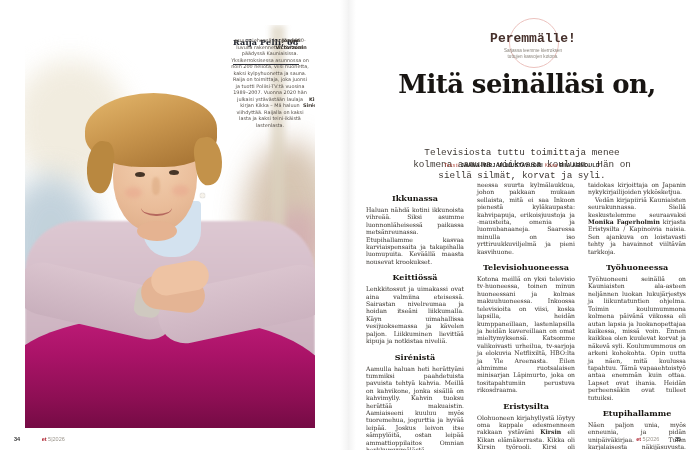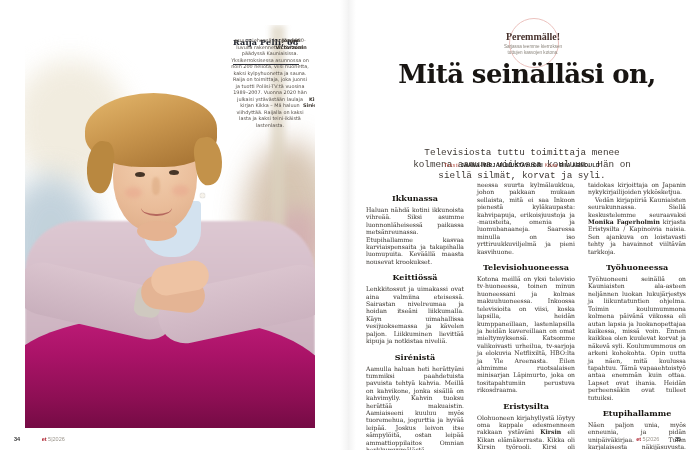--- a/index.html
+++ b/index.html
@@ -52,25 +52,25 @@
   .caption-title{font-family:"DejaVu Serif","Liberation Serif",serif;font-weight:bold;font-size:8px;
                  color:#20242e;letter-spacing:.2px;padding-bottom:17px;margin:0 2px 4px 2px;
                  border-bottom:.5px solid #2a2d36;}
   .caption-body{font-family:"DejaVu Sans","Liberation Sans",sans-serif;font-size:4.9px;line-height:6.5px;color:#57514a;}
   .caption-body b{color:#3a342e;}
 
   
   .badge{position:absolute;left:140px;top:16px;width:90px;text-align:center;}
   .badge-ring{position:absolute;left:50%;margin-left:-24px;top:2px;width:48px;height:48px;
               border:1px solid #ecc2be;border-radius:50%;}
-  .badge-title{position:relative;margin-top:15px;font-family:Liberation Serif, serif;
-               font-weight:bold;font-size:10px;color:#46302b;}
+  .badge-title{position:relative;margin-top:15px;font-family:Liberation Mono, monospace;
+               font-weight:bold;font-size:13px;color:#46302b;}
   .badge-sub{position:relative;width:72px;margin:2px auto 0;font-size:4.6px;line-height:5.7px;color:#8b857c;}
 
-  .headline{position:absolute;top:61px;left:14px;right:4px;text-align:center;
+  .headline{position:absolute;top:71px;left:14px;right:4px;text-align:center;
             font-family:"DejaVu Serif","Liberation Serif",serif;font-weight:bold;color:#181512;}
   .hl1{font-size:26px;line-height:27px;letter-spacing:-0.6px;}
   .hl2{font-size:26px;line-height:28px;font-style:italic;letter-spacing:-0.4px;}
 
   .standfirst{position:absolute;top:135px;left:0;right:0;margin:12px auto;max-width:225px;text-align:center;
               font-family:Liberation Mono, monospace;font-size:9.3px;line-height:11.5px;color:#3e3833;}
   .byline{position:absolute;top:162px;left:0;right:0;text-align:center;font-size:5px;letter-spacing:.4px;color:#1c1a18;}
   .byline .lab{color:#b2493e;}
   .byline b{font-weight:bold;}
 

